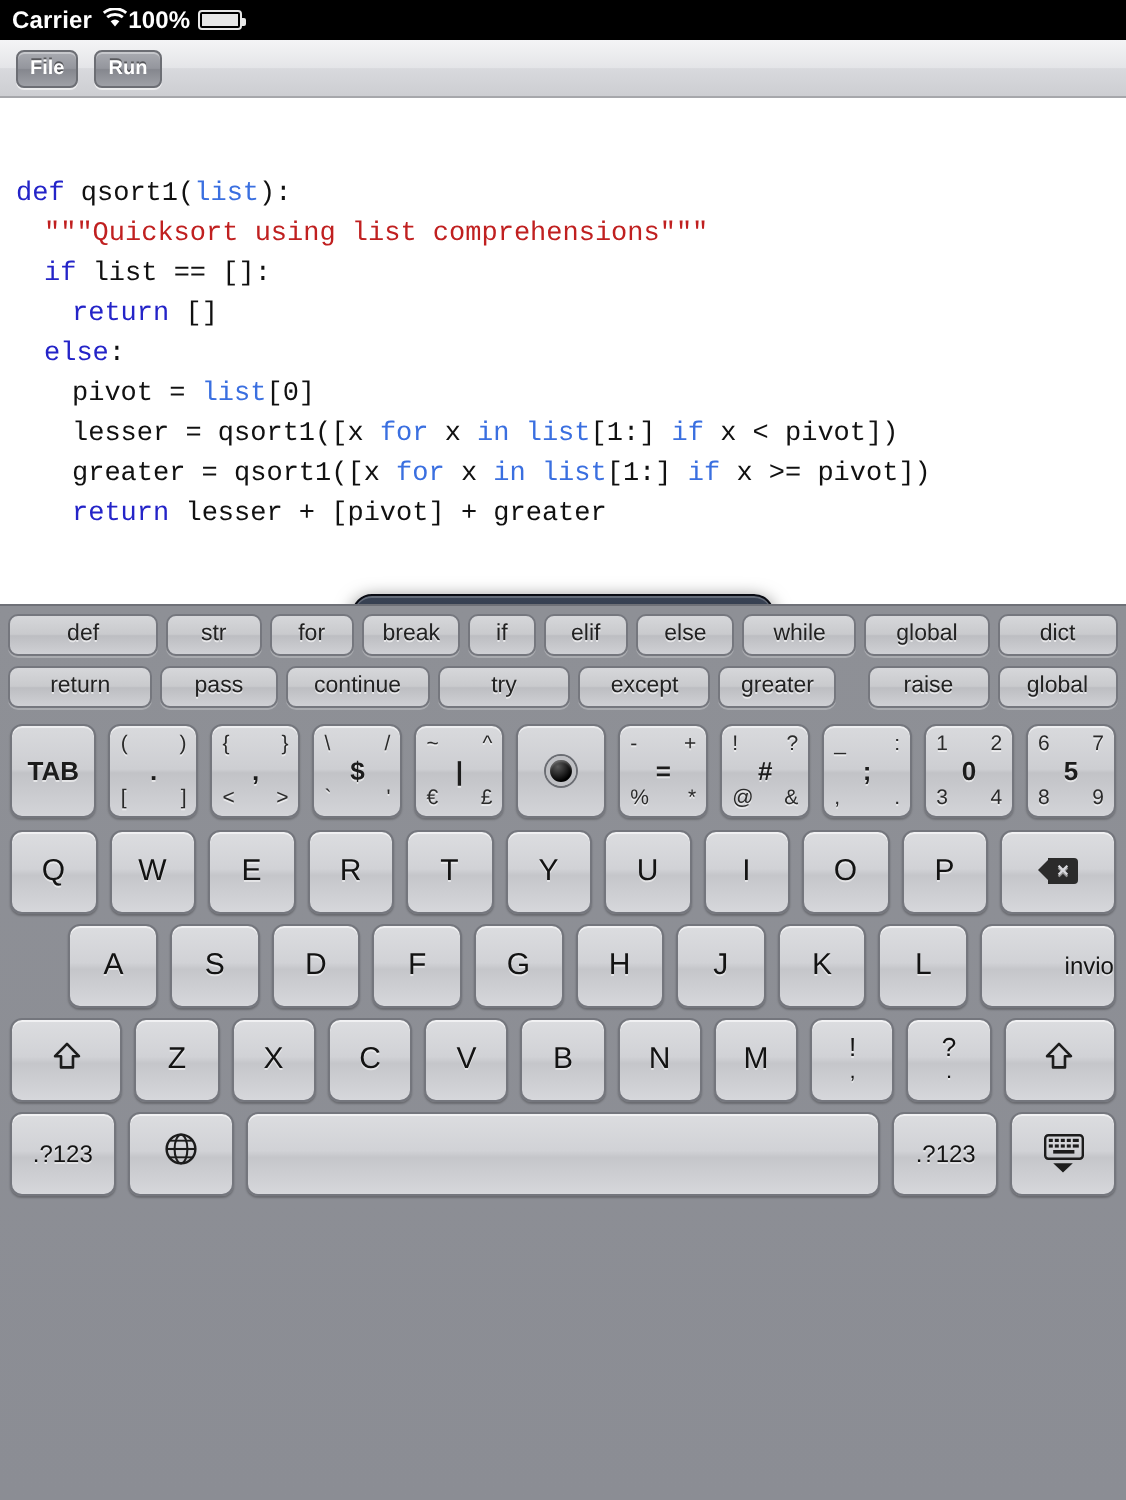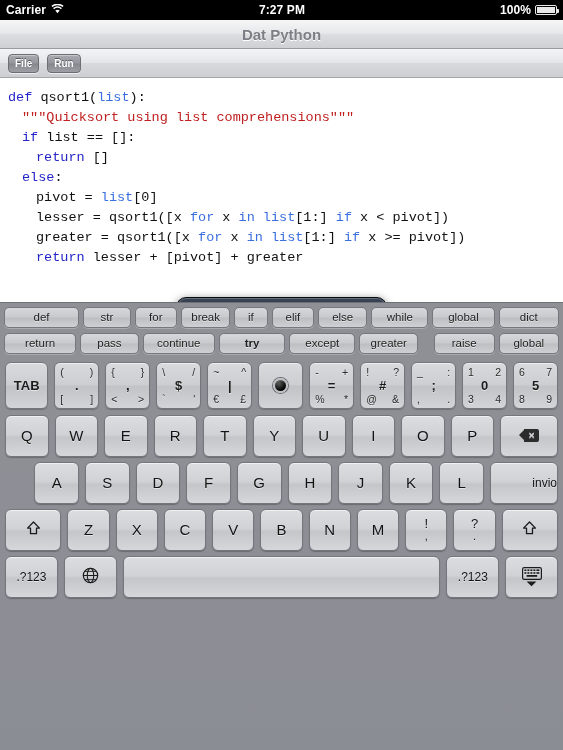--- a/index.html
+++ b/index.html
@@ -195,32 +195,28 @@
     <div class="sb-left">
       <span>Carrier</span>
       <span class="wifi">
         <svg width="13" height="10" viewBox="0 0 13 10">
           <path d="M6.5 9.3 L4.3 6.6 A3.6 3.6 0 0 1 8.7 6.6 Z" fill="#fff"></path>
           <path d="M2.6 4.6 A6.2 6.2 0 0 1 10.4 4.6" stroke="#fff" stroke-width="1.5" fill="none"></path>
           <path d="M0.9 2.4 A8.8 8.8 0 0 1 12.1 2.4" stroke="#fff" stroke-width="1.5" fill="none"></path>
         </svg>
       </span>
     </div>
-    <div class="sb-center">7:27 PM</div>
     <div class="sb-right">
       <span>100%</span>
       <span class="battery">
           <i></i>
         </span>
     </div>
   </div>
 
-  <div class="titlebar">
-    <span class="t">Dat Python</span>
-  </div>
 
   <div class="toolbar">
     <div class="tbtn">File</div>
     <div class="tbtn">Run</div>
   </div>
 
   <div class="editor" id="editor"><div><span class="kw">def </span><span>qsort1(</span><span class="bi">list</span><span>):</span></div><div><span class="ind1"></span><span class="str">"""Quicksort using list comprehensions"""</span></div><div><span class="ind1"></span><span class="kw">if </span><span>list == []:</span></div><div><span class="ind2"></span><span class="kw">return </span><span>[]</span></div><div><span class="ind1"></span><span class="kw">else</span><span>:</span></div><div><span class="ind2"></span><span>pivot = </span><span class="bi">list</span><span>[0]</span></div><div><span class="ind2"></span><span>lesser = qsort1([x </span><span class="bi">for </span><span>x </span><span class="bi">in </span><span class="bi">list</span><span>[1:] </span><span class="bi">if </span><span>x &lt; pivot])</span></div><div><span class="ind2"></span><span>greater = qsort1([x </span><span class="bi">for </span><span>x </span><span class="bi">in </span><span class="bi">list</span><span>[1:] </span><span class="bi">if </span><span>x &gt;= pivot])</span></div><div><span class="ind2"></span><span class="kw">return </span><span>lesser + [pivot] + greater</span></div></div>
 
   <div class="modal-glow"></div>
   <div class="modal">
@@ -240,21 +236,21 @@
         <div class="kwkey" style="flex: 1 1 0px;">elif</div>
         <div class="kwkey" style="flex: 1.2 1 0px;">else</div>
         <div class="kwkey" style="flex: 1.45 1 0px;">while</div>
         <div class="kwkey" style="flex: 1.6 1 0px;">global</div>
         <div class="kwkey" style="flex: 1.55 1 0px;">dict</div>
       </div>
     <div class="krow kw-row" id="kwrow2">
         <div class="kwkey" style="flex: 1.6 1 0px;">return</div>
         <div class="kwkey" style="flex: 1.25 1 0px;">pass</div>
         <div class="kwkey" style="flex: 1.6 1 0px;">continue</div>
-        <div class="kwkey" style="flex: 1.45 1 0px; font-weight: bold;">try</div>
+        <div class="kwkey" style="flex: 1.45 1 0px;">try</div>
         <div class="kwkey" style="flex: 1.45 1 0px;">except</div>
         <div class="kwkey" style="flex: 1.25 1 0px;">greater</div>
         <div class="kwkey" style="flex: 1.3 1 0px; margin-left: 12px;">raise</div>
         <div class="kwkey" style="flex: 1.3 1 0px;">global</div>
       </div>
     <div class="krow sym-row" id="symrow">
         <div class="symkey tab" style="flex: 1.25 1 0px;">
           <span class="c">TAB</span>
         </div>
         <div class="symkey" style="flex: 1.3 1 0px;">

